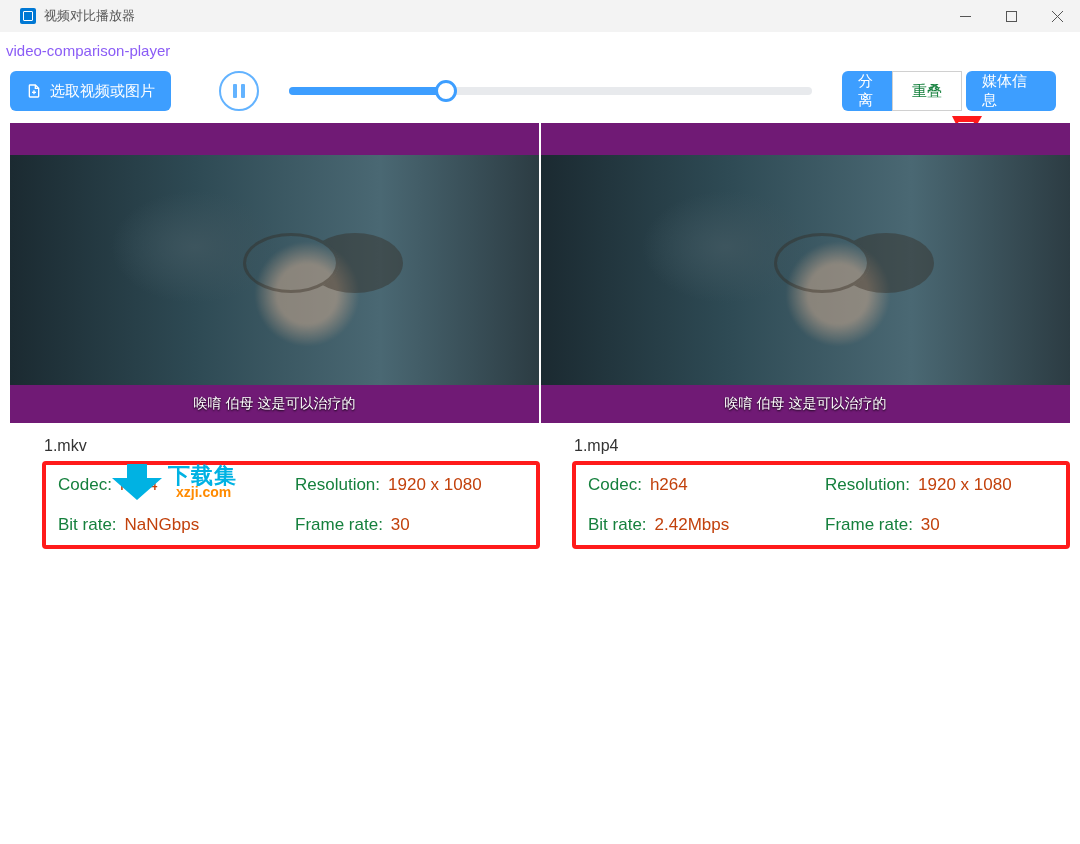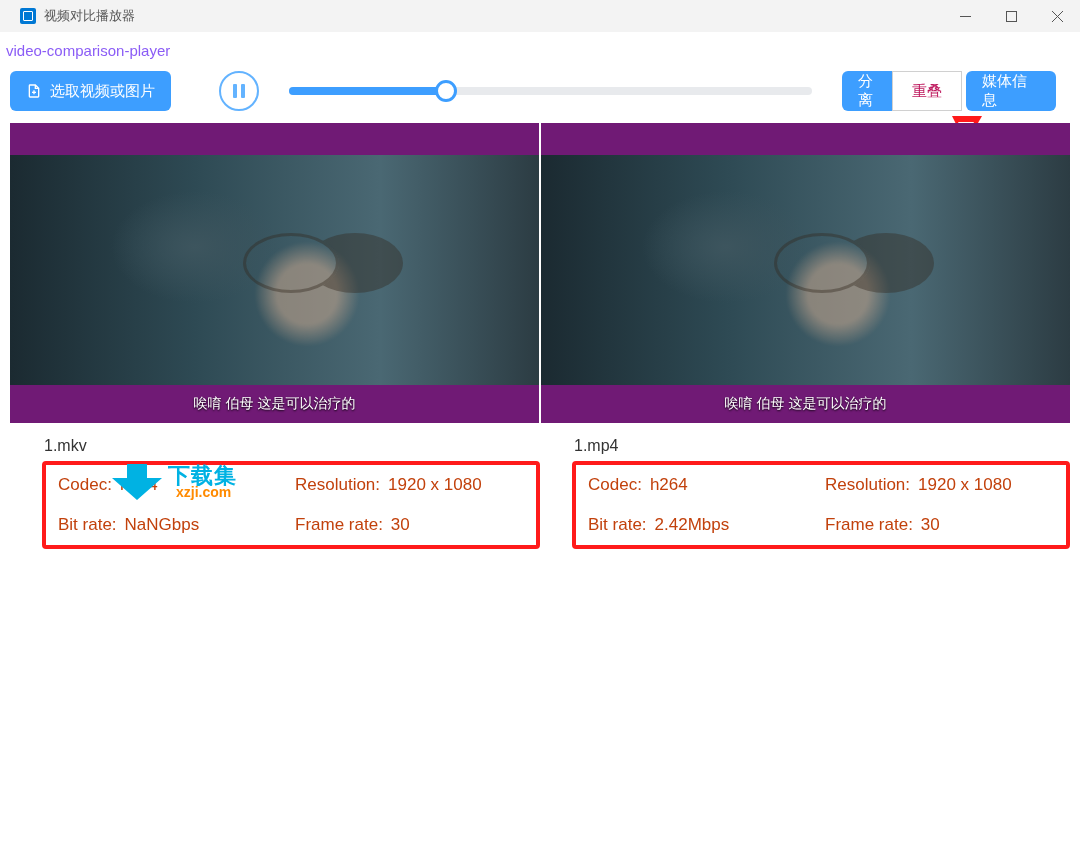--- a/index.html
+++ b/index.html
@@ -13,21 +13,21 @@
   .winbtn { width: 46px; height: 32px; display: flex; align-items: center; justify-content: center; color: #555; }
   .winbtn svg { width: 11px; height: 11px; }
 
   
   .subheader { padding: 10px 6px 0 6px; font-size: 15px; color: #8b5cf6; }
 
   
   .toolbar { display: flex; align-items: center; padding: 12px 24px 8px 10px; gap: 12px; }
   .btn { height: 40px; display: inline-flex; align-items: center; justify-content: center; border-radius: 6px; font-size: 15px; padding: 0 16px; cursor: pointer; user-select: none; }
   .btn-primary { background: #3d9eff; color: #fff; }
-  .btn-plain { background: #fff; color: #be185d; border: 1px solid #d0d0d0; }
+  .btn-plain { background: #fff; color: #15803d; border: 1px solid #d0d0d0; }
   .btn .icon { margin-right: 8px; display: inline-flex; }
   .btn svg { width: 16px; height: 16px; }
 
   
   .playpause { width: 40px; height: 40px; border: 2px solid #63b3ff; border-radius: 50%; display: flex; align-items: center; justify-content: center; color: #63b3ff; margin-left: 36px; flex: 0 0 auto; }
   .playpause .bars { display: flex; gap: 4px; }
   .playpause .bar { width: 4px; height: 14px; background: #63b3ff; border-radius: 1px; }
 
   
   .slider { flex: 1 1 auto; height: 40px; display: flex; align-items: center; position: relative; margin: 0 18px; }
@@ -72,21 +72,21 @@
   .subtitle { position: absolute; left: 0; right: 0; bottom: 10px; text-align: center; color: #fff; font-size: 14px; text-shadow: 0 1px 2px #000; }
 
   
   .inforow { display: flex; padding: 8px 10px 0 10px; }
   .infocol { flex: 1 1 0; position: relative; padding-left: 32px; }
   .infocol + .infocol { margin-left: 0; }
   .filename { padding: 6px 4px 6px 2px; font-size: 16px; color: #333; }
   .infobox { border: 4px solid #ff1a1a; border-radius: 4px; padding: 10px 12px; font-size: 17px; color: #333;
     display: grid; grid-template-columns: 1fr 1fr; row-gap: 20px; column-gap: 8px; }
   .kv { display: flex; gap: 8px; align-items: baseline; }
-  .kv .k { color: #c2410c; }
+  .kv .k { color: #15803d; }
   .kv .v { color: #c2410c; }
 
   
   .watermark { position: absolute; top: 432px; left: 112px; display: flex; align-items: center; gap: 6px; pointer-events: none; }
   .wm-arrow { width: 50px; height: 36px; }
   .wm-text { font-weight: 700; line-height: 1; }
   .wm-top { color: #00b2e3; font-size: 22px; letter-spacing: 1px; }
   .wm-bot { color: #ff8a00; font-size: 14px; margin-top: -2px; margin-left: 8px; }
 
   .client { position: relative; }

